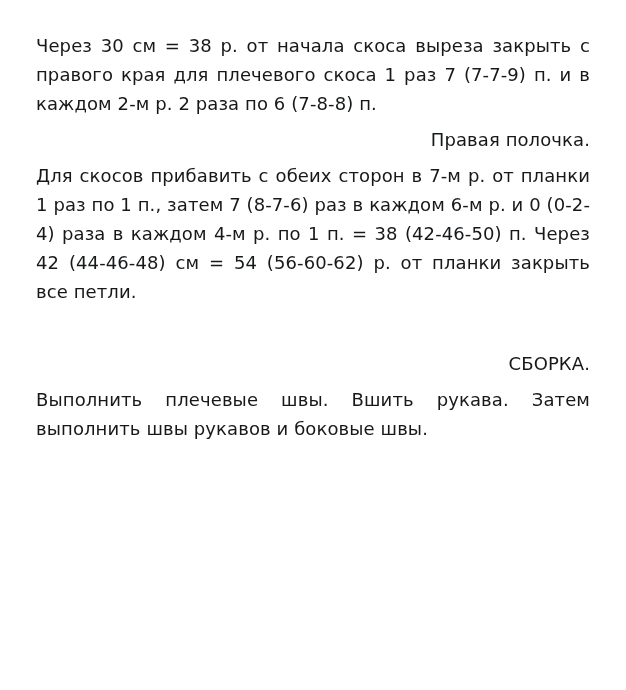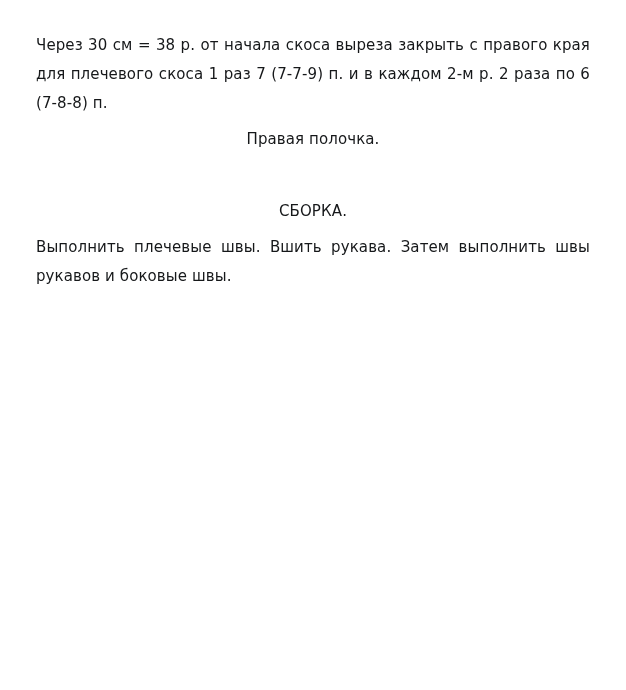--- a/index.html
+++ b/index.html
@@ -18,55 +18,56 @@
   }
   .doc-body {
     position: absolute;
     left: 36px;
     top: 31px;
     width: 554px;
   }
   p.para {
     margin: 0 0 7px 0;
     padding: 0;
-    font-size: 15px;
+    font-size: 18px;
     line-height: 29px;
     color: #16181a;
     text-align: justify;
     text-justify: inter-word;
     letter-spacing: 0.1px;
     white-space: pre-wrap;
   }
   p.para:last-child {
     margin-bottom: 0;
   }
   p.para.spacer {
     height: 29px;
     margin-bottom: 7px;
   }
   p.para.heading-line {
-    text-align: center;
+    text-align: right;
   }
   p.para.last-block {
     text-align: justify;
   }
 </style>
 </head>
 <body>
 
 <div class="page">
   <div class="doc-body">
 
     <p class="para">Через 30 см = 38 р. от начала скоса выреза закрыть с правого края для плечевого скоса 1 раз 7 (7-7-9) п. и в каждом 2-м р. 2 раза по 6 (7-8-8) п.</p>
 
     <p class="para heading-line">Правая полочка.</p>
 
 
 
 
+    <p class="para">Для скосов прибавить с обеих сторон в 7-м р. от планки 1 раз по 1 п., затем 7 (8-7-6) раз в каждом 6-м р. и 0 (0-2-4) раза в каждом 4-м р. по 1 п. = 38 (42-46-50) п. Через 42 (44-46-48) см = 54 (56-60-62) р. от планки закрыть все петли.</p>
 
     <p class="para spacer"></p>
 
     <p class="para heading-line">СБОРКА.</p>
 
     <p class="para last-block">Выполнить плечевые швы. Вшить рукава. Затем выполнить швы рукавов и боковые швы.</p>
 
   </div>
 </div>
 

